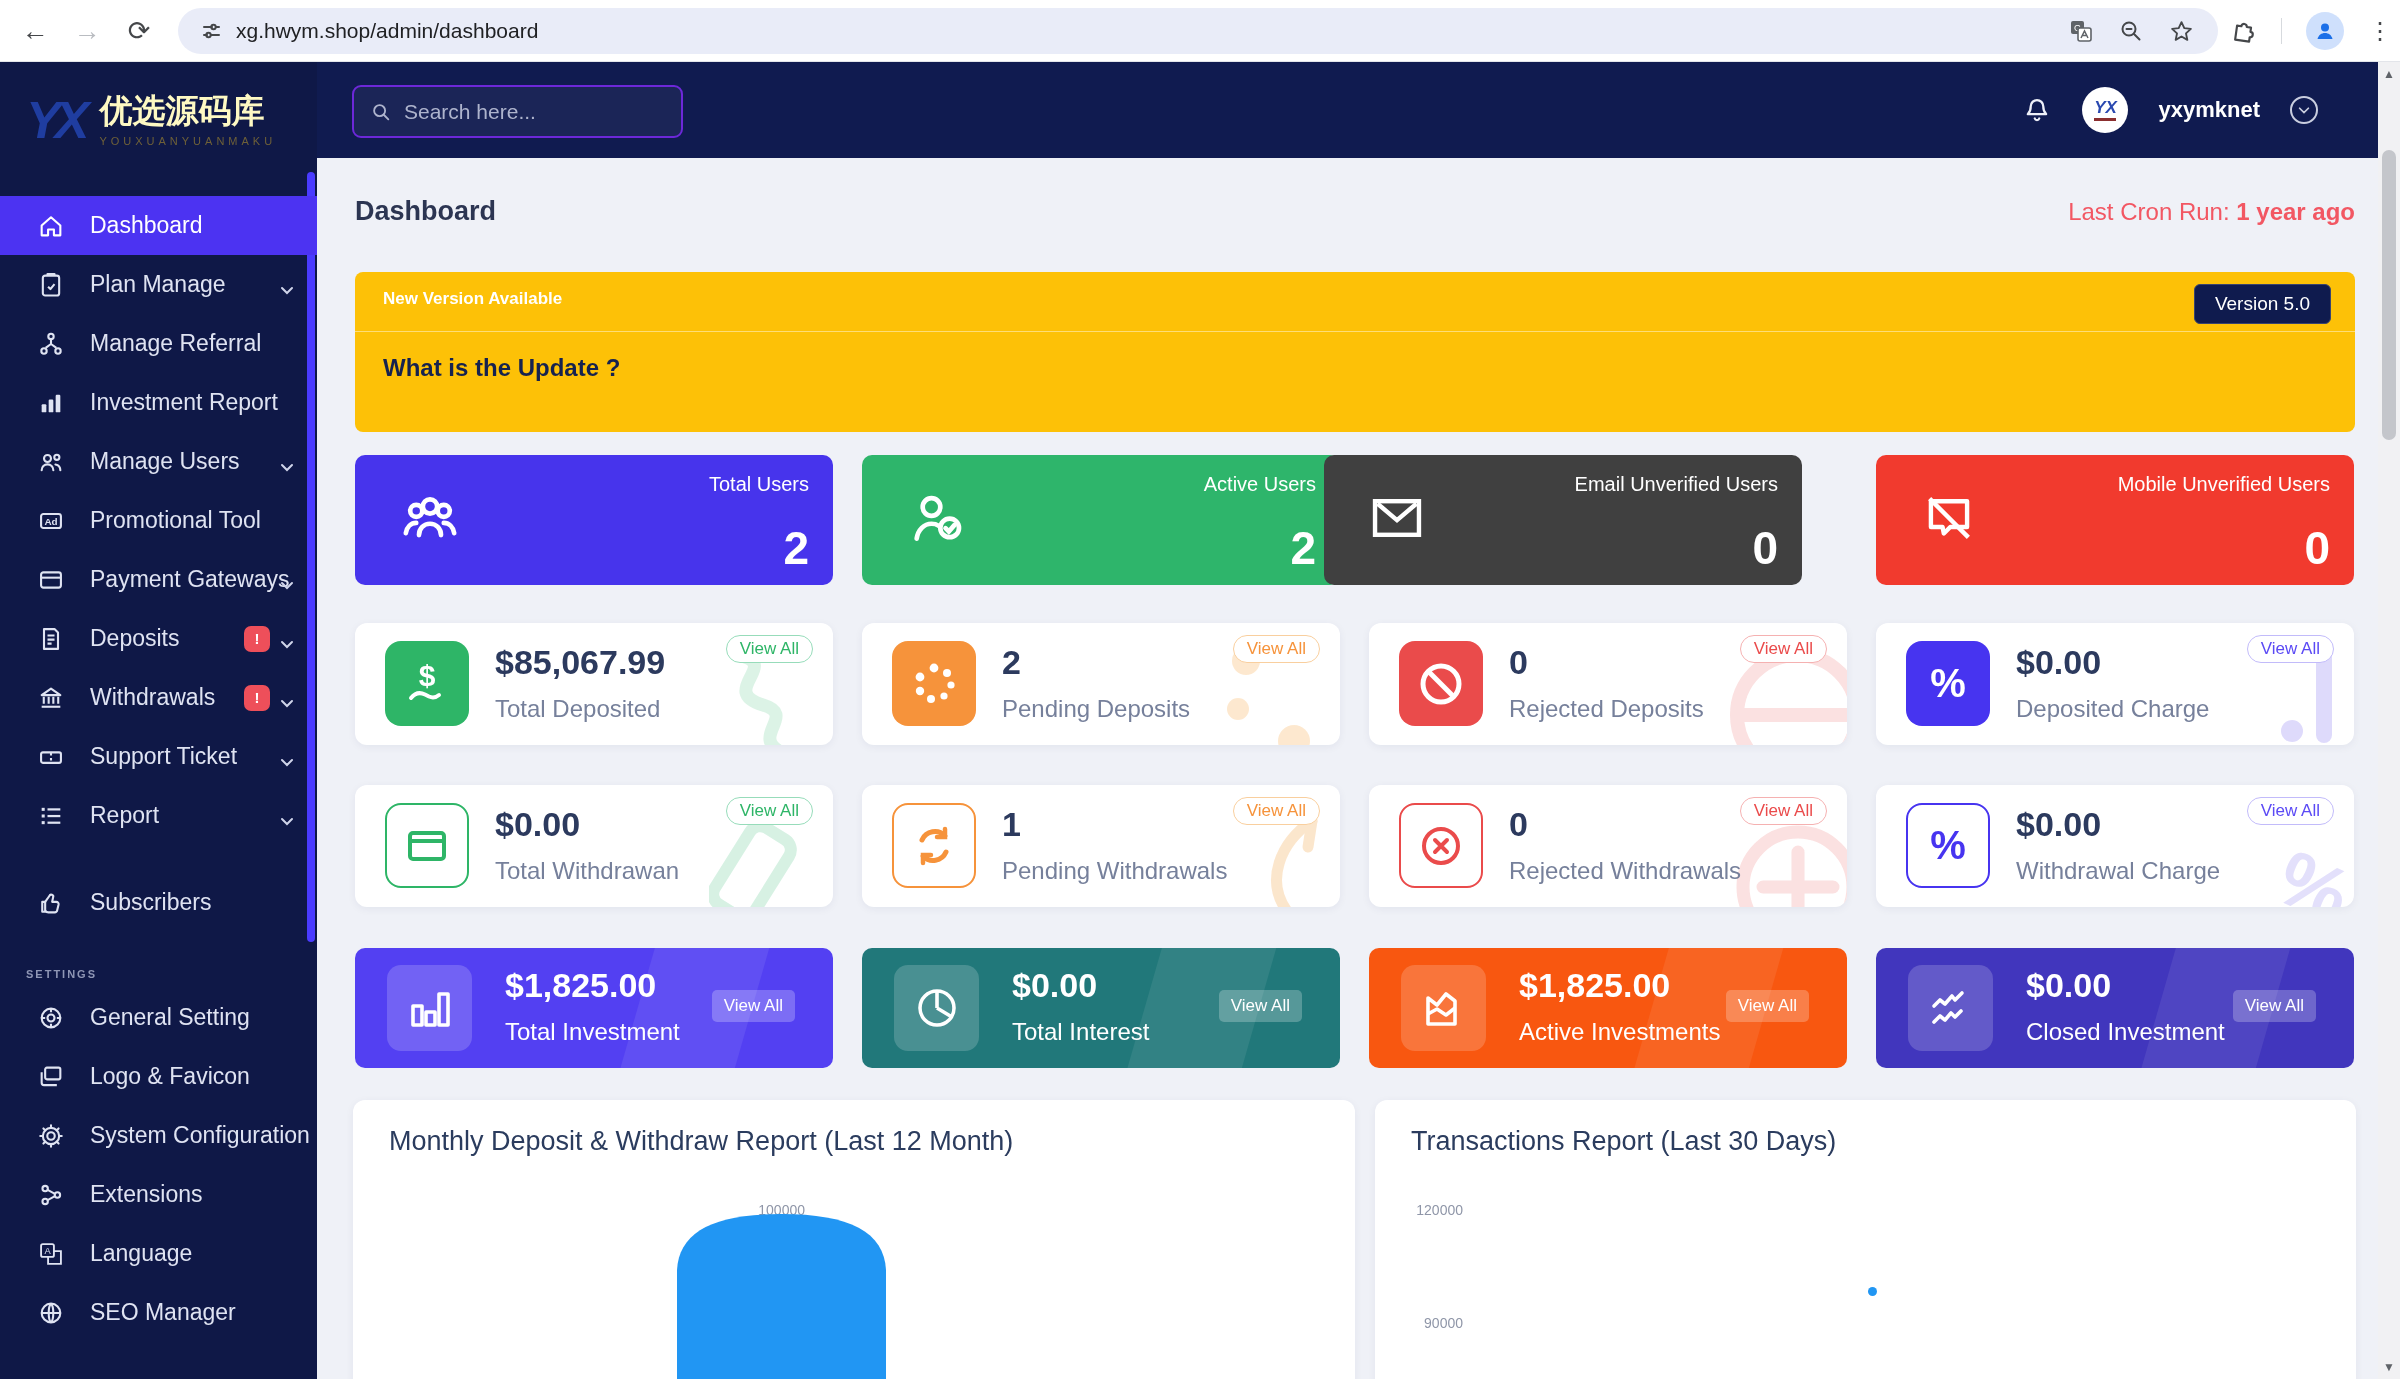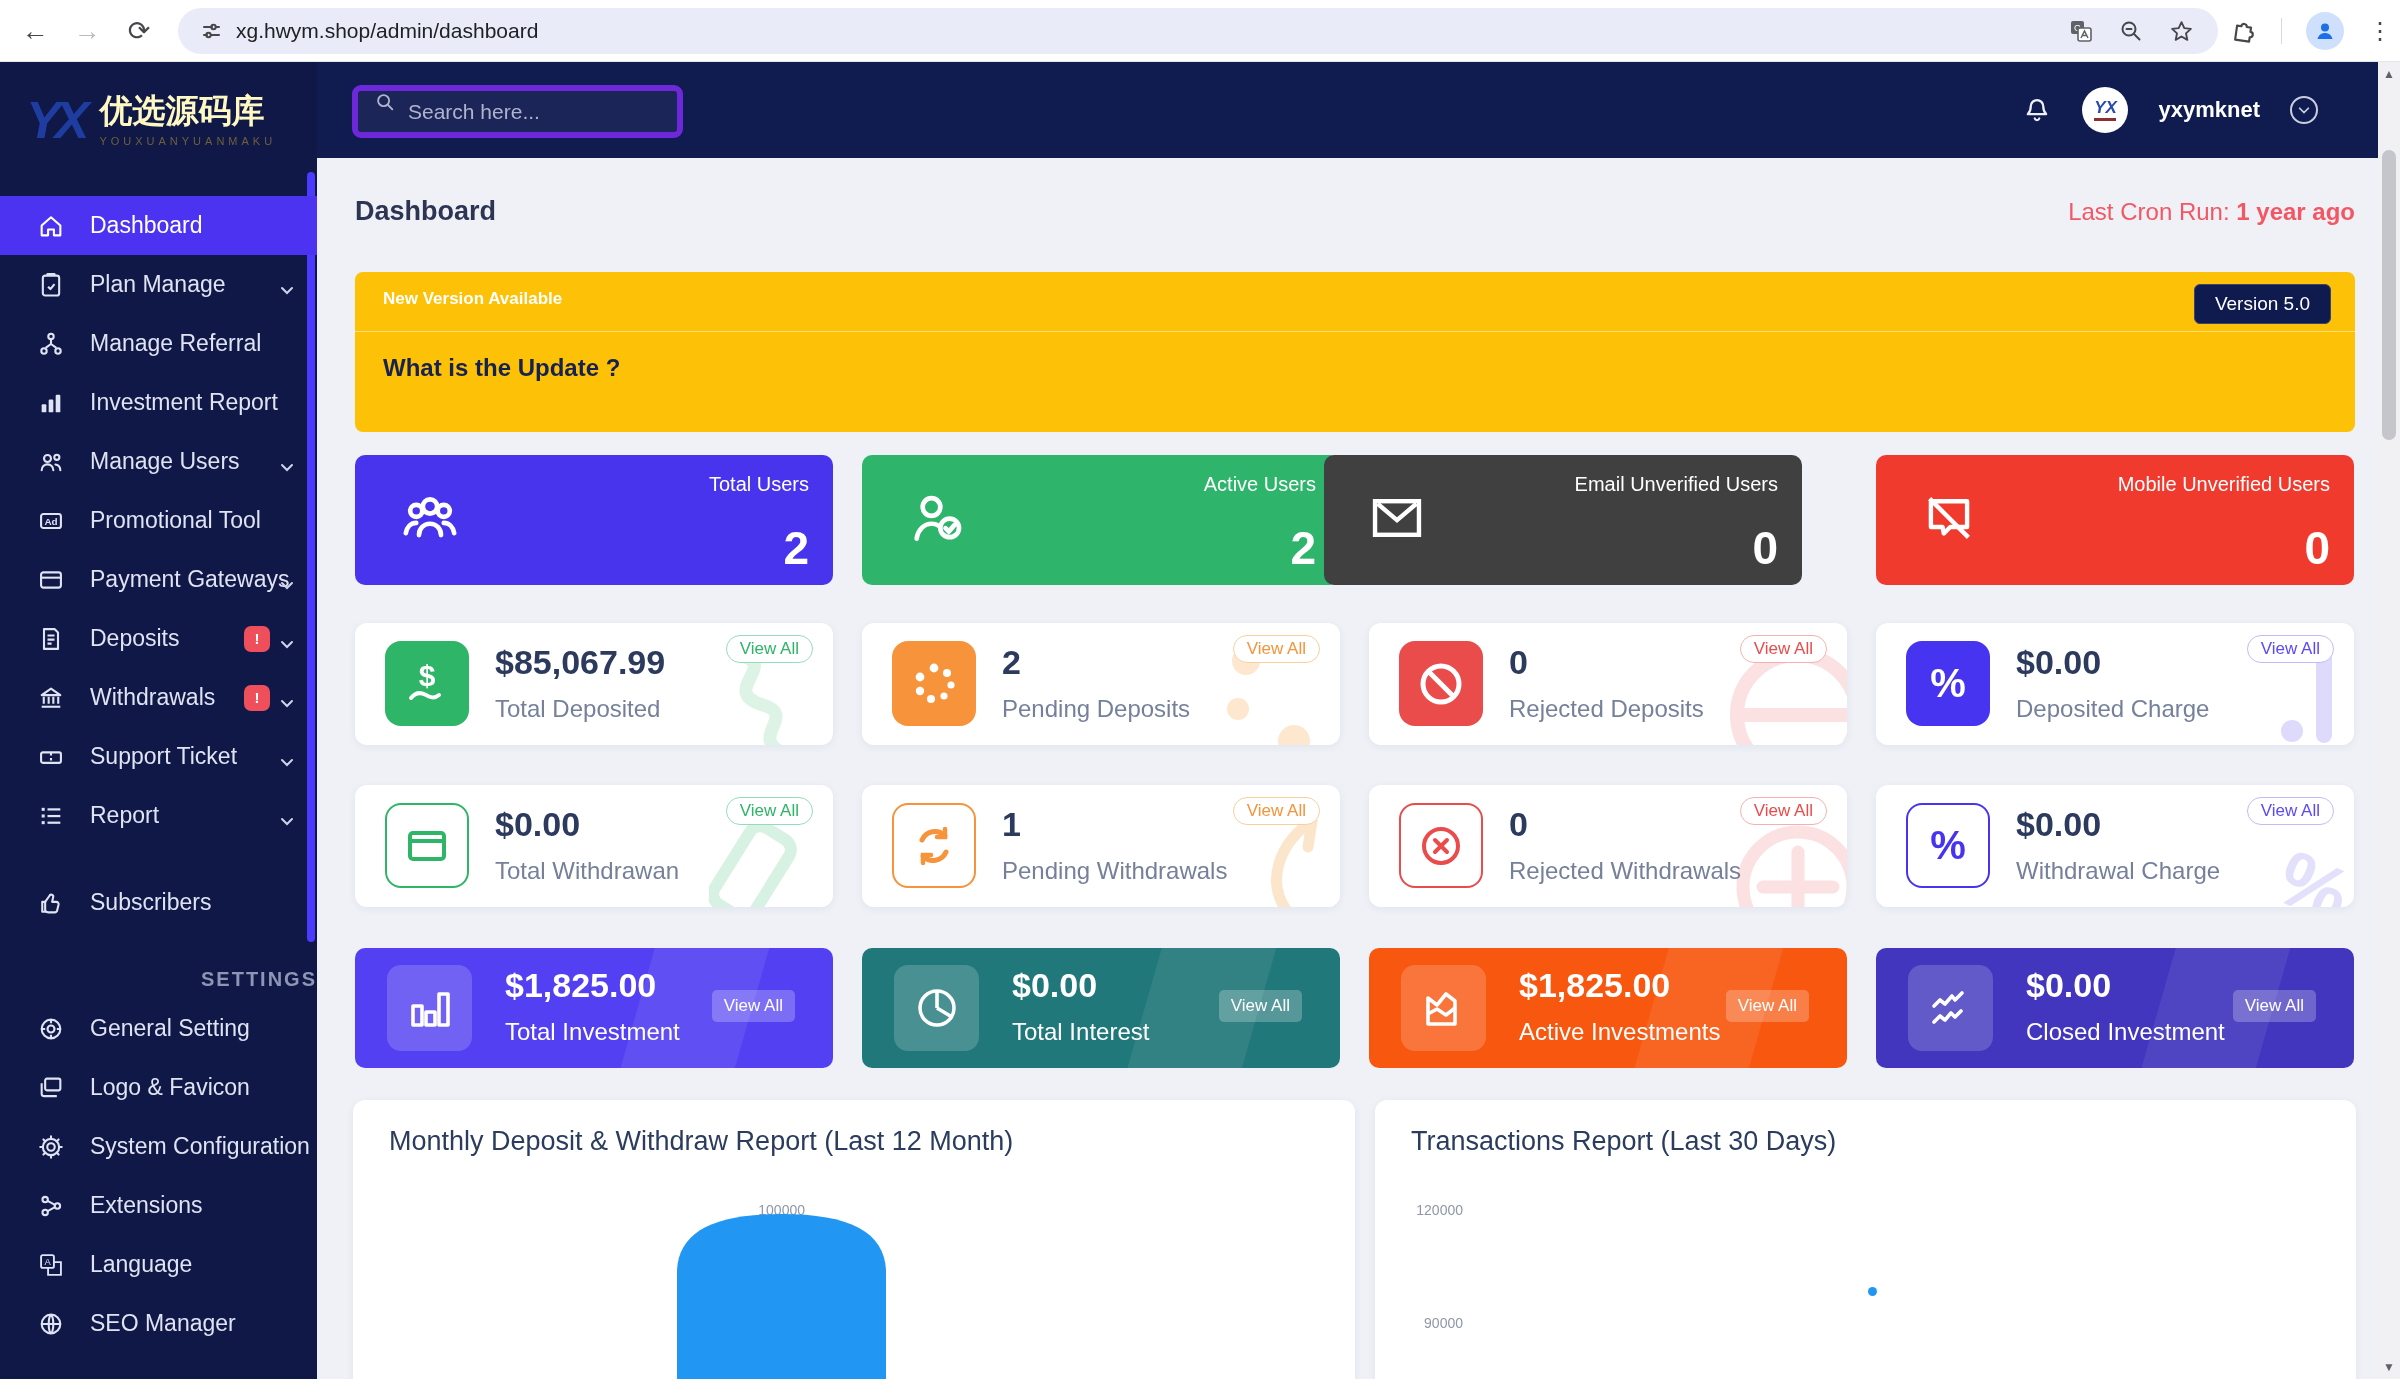--- a/index.html
+++ b/index.html
@@ -33,26 +33,26 @@
   .logo-txt{ margin-left:16px; }
   .logo-cn{ font-size:33px; font-weight:700; color:#fef9c3; line-height:36px;}
   .logo-en{ font-size:11px; letter-spacing:4px; color:#6e6038; margin-top:6px;}
   .sscroll{ position:absolute; right:2px; top:110px; width:8px; height:770px; border-radius:4px; background:#4a3bff; }
   .nav{ position:absolute; left:0; top:134px; width:317px; }
   .sitem{ position:relative; height:59px; display:flex; align-items:center; padding-left:36px; color:#dfe3f2; font-size:23px; font-weight:500; cursor:pointer;}
   .sitem.active{ background:#4c33f2; color:#ffffff; }
   .sitem .ico{ width:30px; height:30px; margin-right:24px; flex:0 0 auto; display:flex; align-items:center; justify-content:center;}
   .sitem .chev{ position:absolute; right:22px; top:50%; margin-top:-8px; }
   .sbadge{ position:absolute; left:244px; top:50%; margin-top:-13px; width:26px; height:26px; border-radius:7px; background:#ee4f5a; color:#fff; font-size:15px; font-weight:700; text-align:center; line-height:26px;}
-  .ssec{ margin:36px 0 8px 26px; font-size:20px; font-weight:700; letter-spacing:2px; color:#8f96b5;text-align:right; }
+  .ssec{ margin:36px 0 8px 26px; font-size:11px; font-weight:700; letter-spacing:2px; color:#8f96b5; }
   .subs-gap{ margin-top:28px; }
 
   
   .hdr{ position:absolute; left:317px; top:62px; width:2061px; height:96px; background:#101b50; z-index:10;}
-  .search{ position:absolute; left:35px; top:23px; width:331px; height:53px; background:#1b2557; border:6px solid #6d28d9; border-radius:9px; display:flex; }
+  .search{ position:absolute; left:35px; top:23px; width:331px; height:53px; background:#1b2557; border:2px solid #6d28d9; border-radius:9px; display:flex; align-items:center; }
   .search input{ background:transparent; border:none; outline:none; color:#dfe3f2; font-size:21px; width:250px; font-family:inherit;}
   .search input::placeholder{ color:#aeb4cd; }
   .hdr-right{ position:absolute; right:60px; top:0; height:96px; display:flex; align-items:center; gap:30px;}
   .havatar{ width:46px; height:46px; border-radius:50%; background:#ffffff; display:flex; flex-direction:column; align-items:center; justify-content:center;}
   .havatar .yx{ font-size:17px; font-weight:700; font-style:italic; color:#2a49b0; line-height:17px;}
   .havatar .bar{ width:22px; height:3px; background:#8b2f2f; margin-top:2px;}
   .uname{ color:#ffffff; font-size:22px; font-weight:700; }
   .uchev{ width:28px; height:28px; border-radius:50%; border:2px solid #c9cedf; display:flex; align-items:center; justify-content:center;}
 
   

